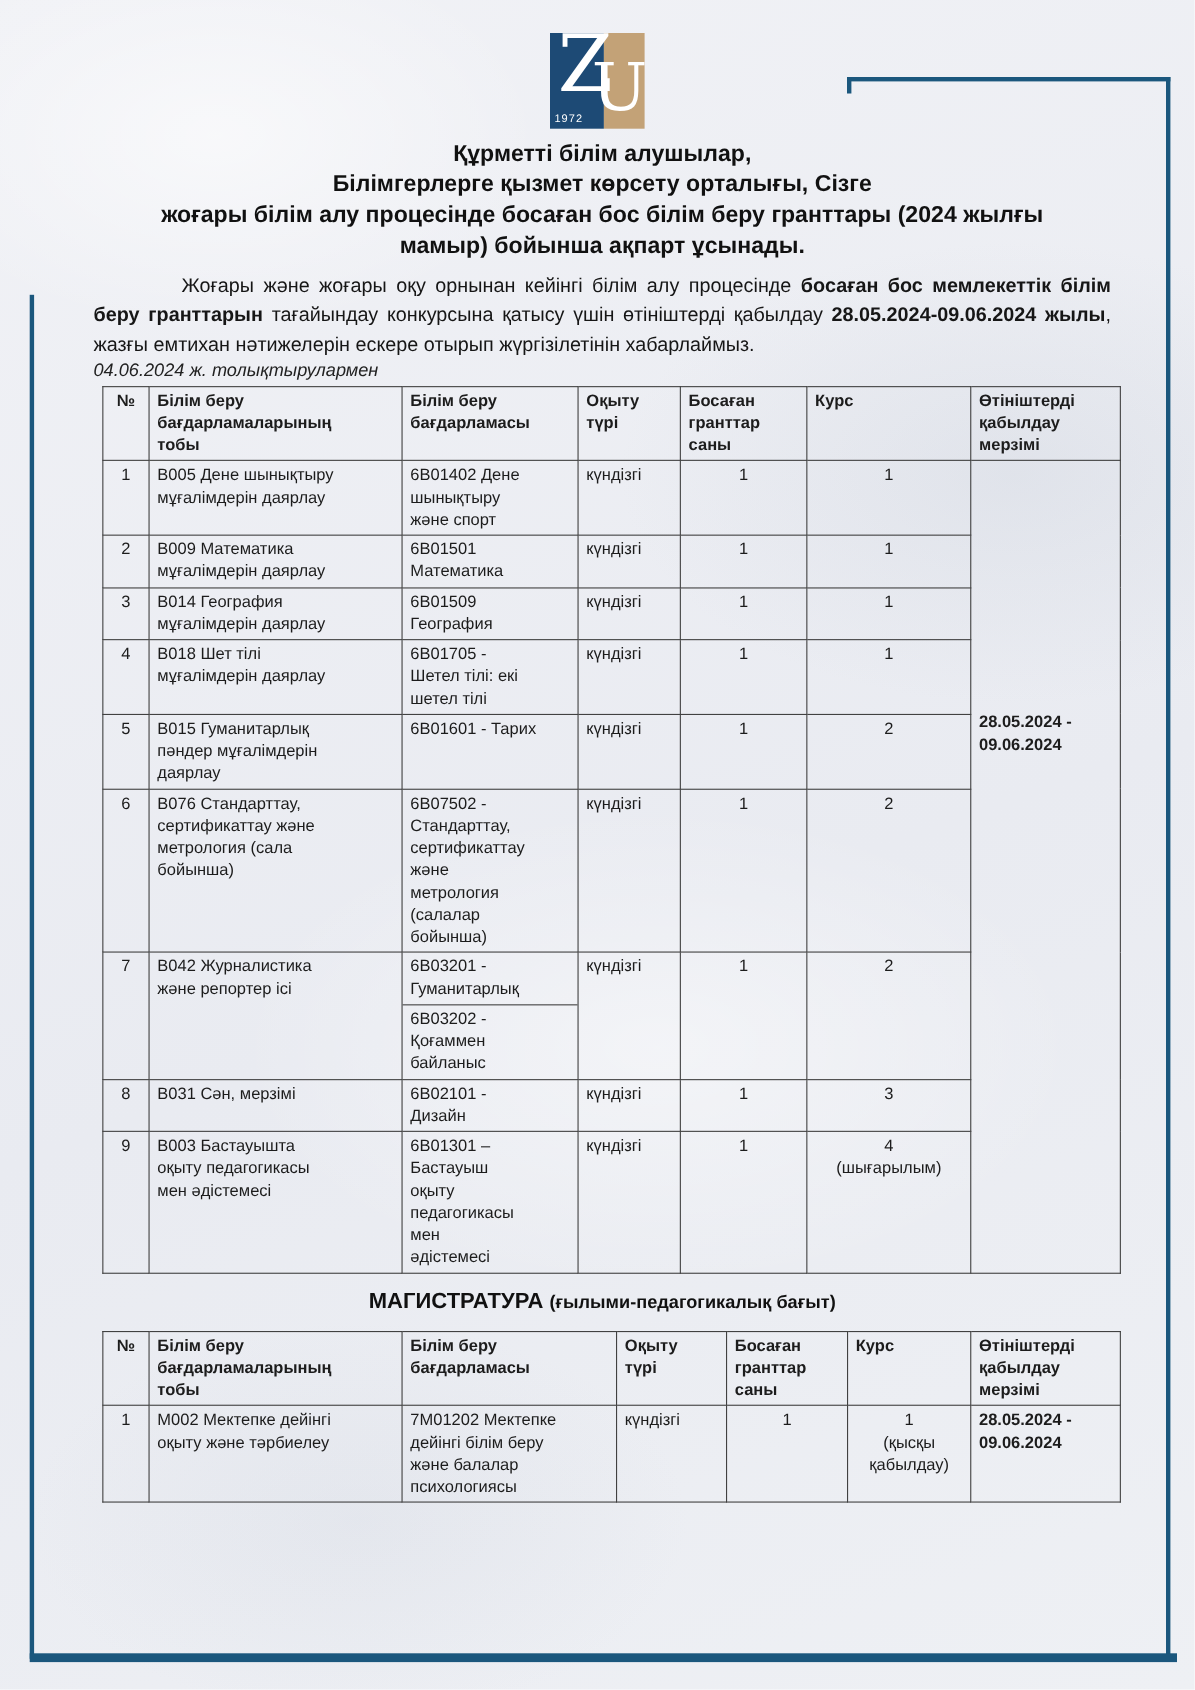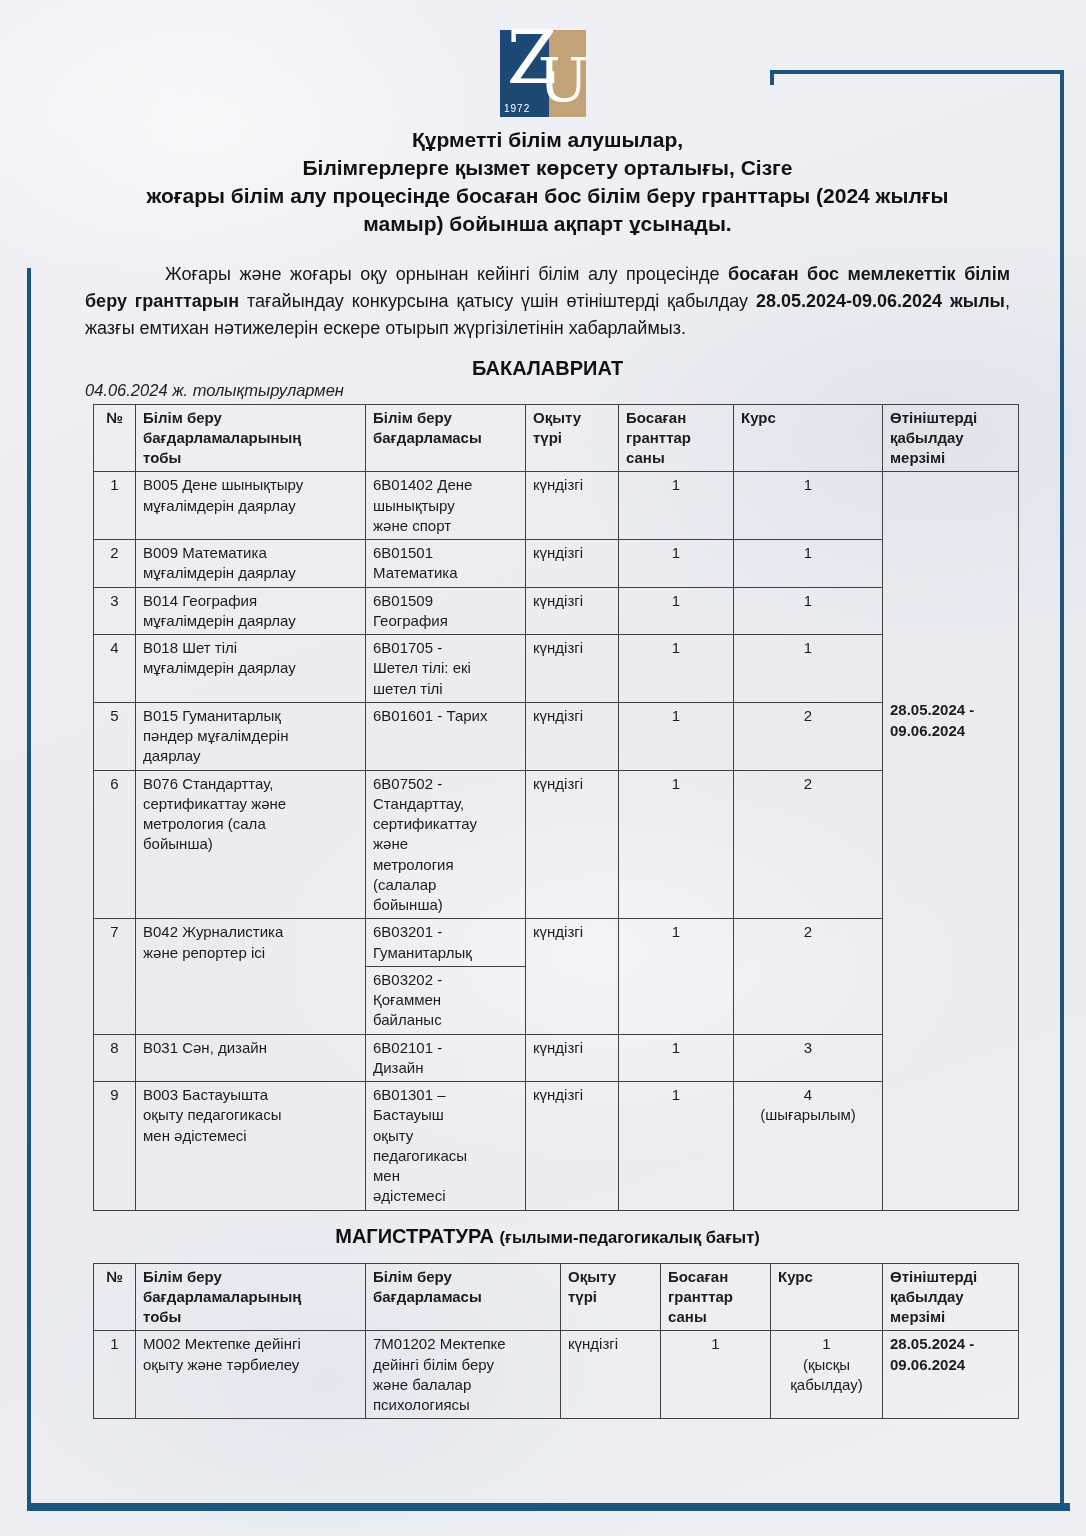--- a/index.html
+++ b/index.html
@@ -43,21 +43,21 @@
   .logo-text .l2{font-size:37px;line-height:1.0;letter-spacing:2px;margin-top:2px;}
 
   
   .content{position:absolute;top:126px;left:85px;width:925px;}
 
   .intro-heading{
     text-align:center;font-weight:bold;font-size:21px;line-height:1.34;
     white-space:pre-line;color:#111;
   }
   .intro-paragraph{
-    margin-top:22px;font-size:18px;line-height:1.5;text-align:justify;text-indent:80px;color:#161616;
+    margin-top:7px;font-size:18px;line-height:1.5;text-align:justify;text-indent:80px;color:#161616;
   }
   .intro-paragraph b{font-weight:bold;}
 
   .section-title{
     text-align:center;font-weight:bold;font-size:20px;margin:15px 0 0;color:#111;
   }
   .section-title .suffix{font-size:16.5px;}
   .table-note{
     text-align:left;font-style:italic;font-size:16.5px;margin:1px 6px 4px 0;color:#222;
   }
@@ -99,21 +99,20 @@
 
 <div class="content">
 
   <div class="intro-heading">Құрметті білім алушылар,
 Білімгерлерге қызмет көрсету орталығы, Сізге
 жоғары білім алу процесінде босаған бос білім беру гранттары (2024 жылғы
 мамыр) бойынша ақпарт ұсынады.</div>
 
   <div class="intro-paragraph"><span>Жоғары және жоғары оқу орнынан кейінгі білім алу процесінде </span><b>босаған бос мемлекеттік білім беру гранттарын</b><span> тағайындау конкурсына қатысу үшін өтініштерді қабылдау </span><b>28.05.2024-09.06.2024 жылы</b><span>, жазғы емтихан нәтижелерін ескере отырып жүргізілетінін хабарлаймыз.</span></div>
 
-  <div class="section-title">БАКАЛАВРИАТ</div>
   <div class="table-note">04.06.2024 ж. толықтырулармен</div>
 
   <table class="bachelor">
       <colgroup>
         <col style="width: 42px;">
         <col style="width: 230px;">
         <col style="width: 160px;">
         <col style="width: 93px;">
         <col style="width: 115px;">
         <col style="width: 149px;">
@@ -217,21 +216,21 @@
           <td class="prog-split"><div class="prog-sub">6B03201 -
 Гуманитарлық</div><div class="prog-sub">6B03202 -
 Қоғаммен
 байланыс</div></td>
           <td>күндізгі</td>
           <td class="c">1</td>
           <td class="c">2</td>
         </tr>
         <tr>
           <td class="c">8</td>
-          <td>B031 Сән, дизайн</td>
+          <td>B031 Сән, мерзімі</td>
           <td>6B02101 -
 Дизайн</td>
           <td>күндізгі</td>
           <td class="c">1</td>
           <td class="c">3</td>
         </tr>
         <tr>
           <td class="c">9</td>
           <td>B003 Бастауышта
 оқыту педагогикасы

